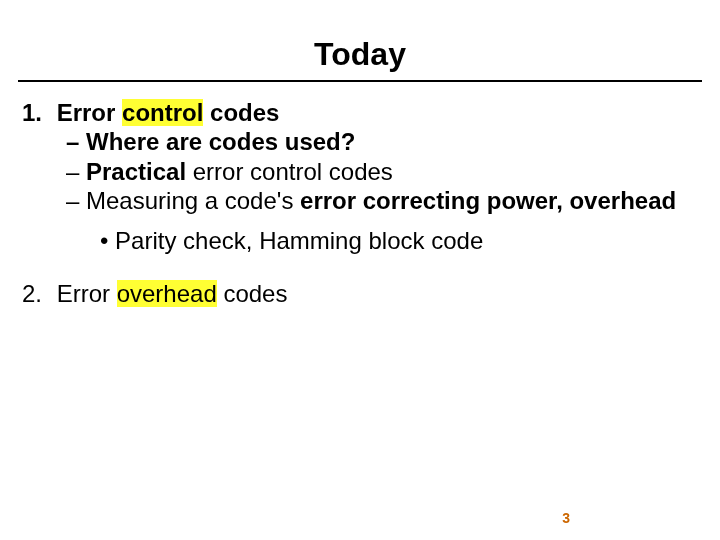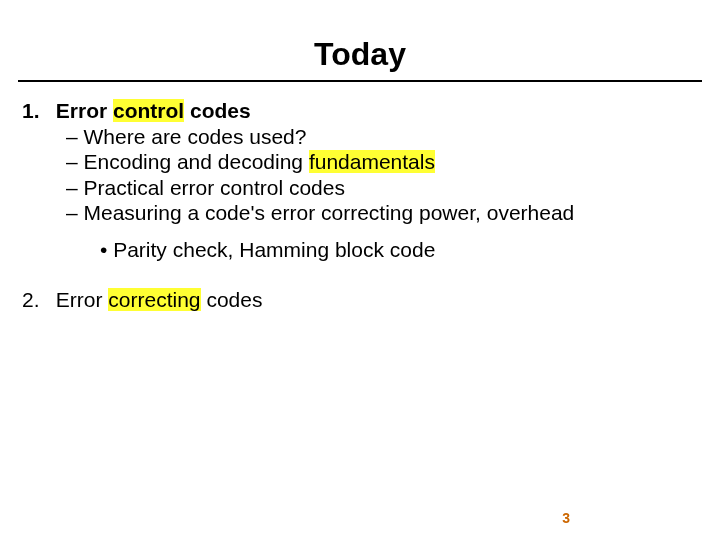--- a/index.html
+++ b/index.html
@@ -34,21 +34,21 @@
     top: 80px;
     left: 18px;
     width: 684px;
     border-top: 2px solid #000000;
   }
   .body {
     position: absolute;
     top: 98px;
     left: 22px;
     width: 676px;
-    font-size: 21px;
+    font-size: 24px;
     line-height: 1.22;
   }
   .item1 {
     margin-bottom: 24px;
   }
   .num {
     display: inline-block;
     width: 28px;
   }
   .topline {
@@ -67,21 +67,21 @@
     background: #ffff33;
   }
   .pagenum {
     position: absolute;
     right: 18px;
     bottom: 14px;
     font-size: 14px;
     font-weight: bold;
     color: #cc6600;
   }
-  .b { font-weight: normal; }
+  .b { font-weight: bold; }
 </style>
 </head>
 <body>
 
 <div class="slide">
 
   <div class="title">Today</div>
   <div class="rule"></div>
 
   <div class="body">
@@ -89,39 +89,36 @@
     <div class="item1">
       <div class="topline">
         <span class="num">1.</span>
         <span>Error </span><span class="hl">control</span><span> codes</span>
       </div>
 
       <div class="sub b">
         <span>–  </span><span>Where are codes used?</span>
       </div>
 
-      <div class="sub">
-        <span>– </span><span>Encoding and decoding </span><span class="hl b">fundamentals</span>
-      </div>
 
       <div class="sub">
         <span>– </span><span class="b">Practical</span><span> error control codes</span>
       </div>
 
       <div class="sub">
         <span>– </span><span>Measuring a code's </span><span class="b">error correcting power, overhead</span>
       </div>
 
       <div class="sub2">
         <span>•  </span><span>Parity check, Hamming block code</span>
       </div>
     </div>
 
     <div>
       <span class="num">2.</span>
-      <span>Error </span><span class="hl">correcting</span><span> codes</span>
+      <span>Error </span><span class="hl">overhead</span><span> codes</span>
     </div>
 
   </div>
 
   <div class="pagenum">3</div>
 
 </div>
 
 </body></html>

